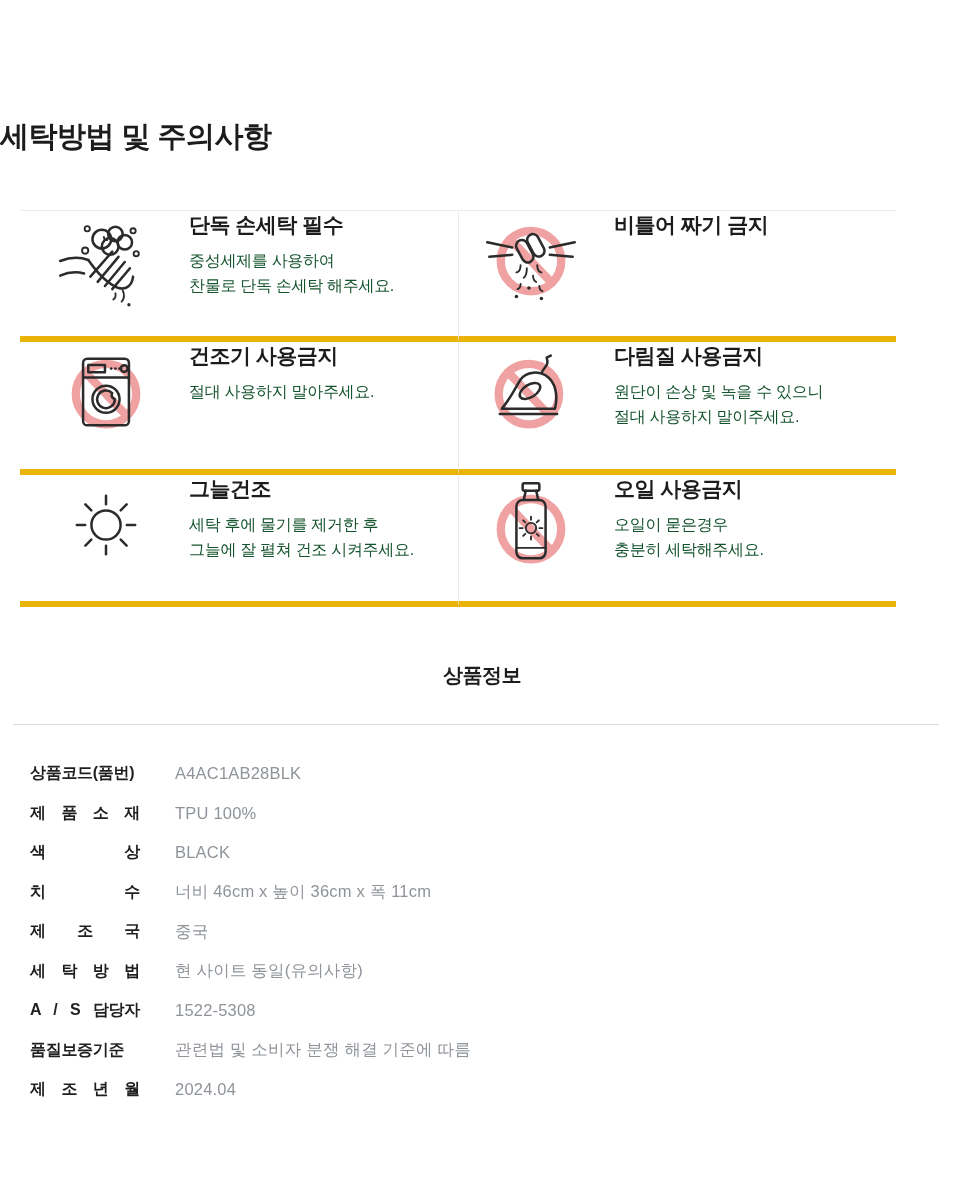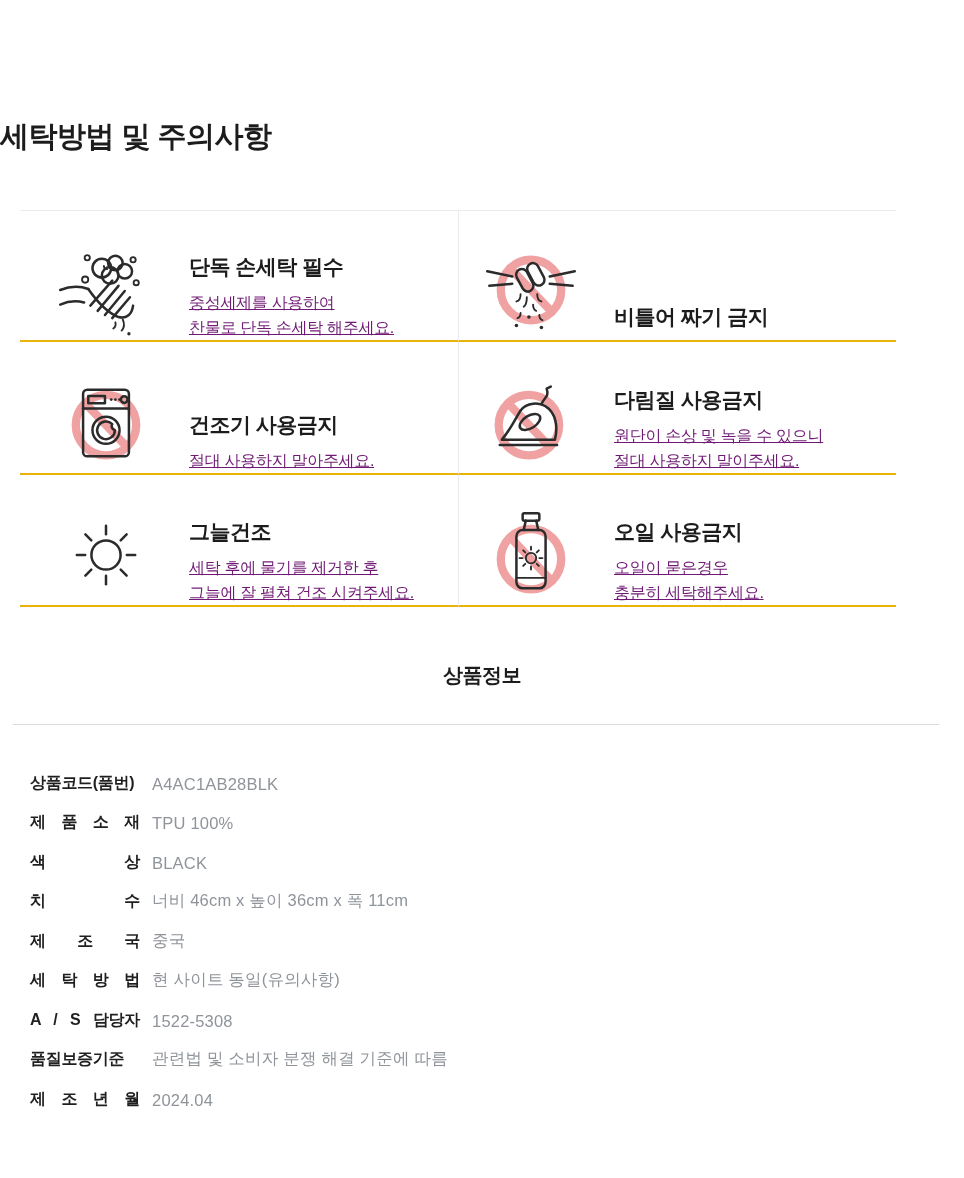--- a/index.html
+++ b/index.html
@@ -12,41 +12,41 @@
   
   .care-title {
     position:absolute; top:117px; left:0; width:100%;
     text-align:left; font-size:29px; font-weight:700; letter-spacing:-0.5px;
   }
   .care-grid {
     position:absolute; top:210px; left:20px; width:876px; height:397px;
     display:grid; grid-template-columns:1fr 1fr; grid-template-rows:1fr 1fr 1fr;
   }
   .care-cell {
-    display:flex; align-items:flex-end; gap:33px;
-    border-bottom:2px solid #eab308; padding-left:36px;
+    display:flex; align-items:flex-start; gap:33px;
+    border-bottom:6px solid #eab308; padding-left:36px;
   }
   .care-cell:nth-child(-n+2){ border-top:1px solid #ebebeb; }
   .care-cell:nth-child(even){ border-left:1px solid #ebebeb; padding-left:22px; }
   .care-icon { width:100px; height:100px; flex:0 0 auto; }
   .care-icon svg { width:100%; height:100%; display:block; }
   .care-text { }
   .care-item-title { font-size:21px; font-weight:700; letter-spacing:-0.5px; margin-bottom:9px; }
-  .care-item-desc { font-size:16px; color:#701a75; line-height:25px; letter-spacing:-0.3px;text-decoration:underline; }
+  .care-item-desc { font-size:16px; color:#14532d; line-height:25px; letter-spacing:-0.3px; }
   
   .info-title {
     position:absolute; top:662px; left:0; width:100%;
     text-align:center; font-size:20px; font-weight:700; letter-spacing:-0.5px;
   }
   .info-divider {
     position:absolute; top:724px; left:13px; width:926px; height:0;
     border-top:1px solid #dcdcdc;
   }
   .info-table { position:absolute; top:754px; left:30px; width:904px; }
-  .info-row { display:flex; align-items:flex-end; height:39.5px; }
+  .info-row { display:flex; align-items:center; height:39.5px;gap:23px; }
   .info-label {
     width:110px; flex:0 0 auto;
     font-size:16px; font-weight:700; color:#1f1f1f; letter-spacing:-0.3px;
     text-align:justify; text-align-last:justify;
   }
   .info-value {
     margin-left:12px; font-size:16.5px; color:#8f949a; letter-spacing:0.2px;
   }
   
   .ln { fill:none; stroke:#2b2b2b; stroke-width:2.4; stroke-linecap:round; stroke-linejoin:round; }

